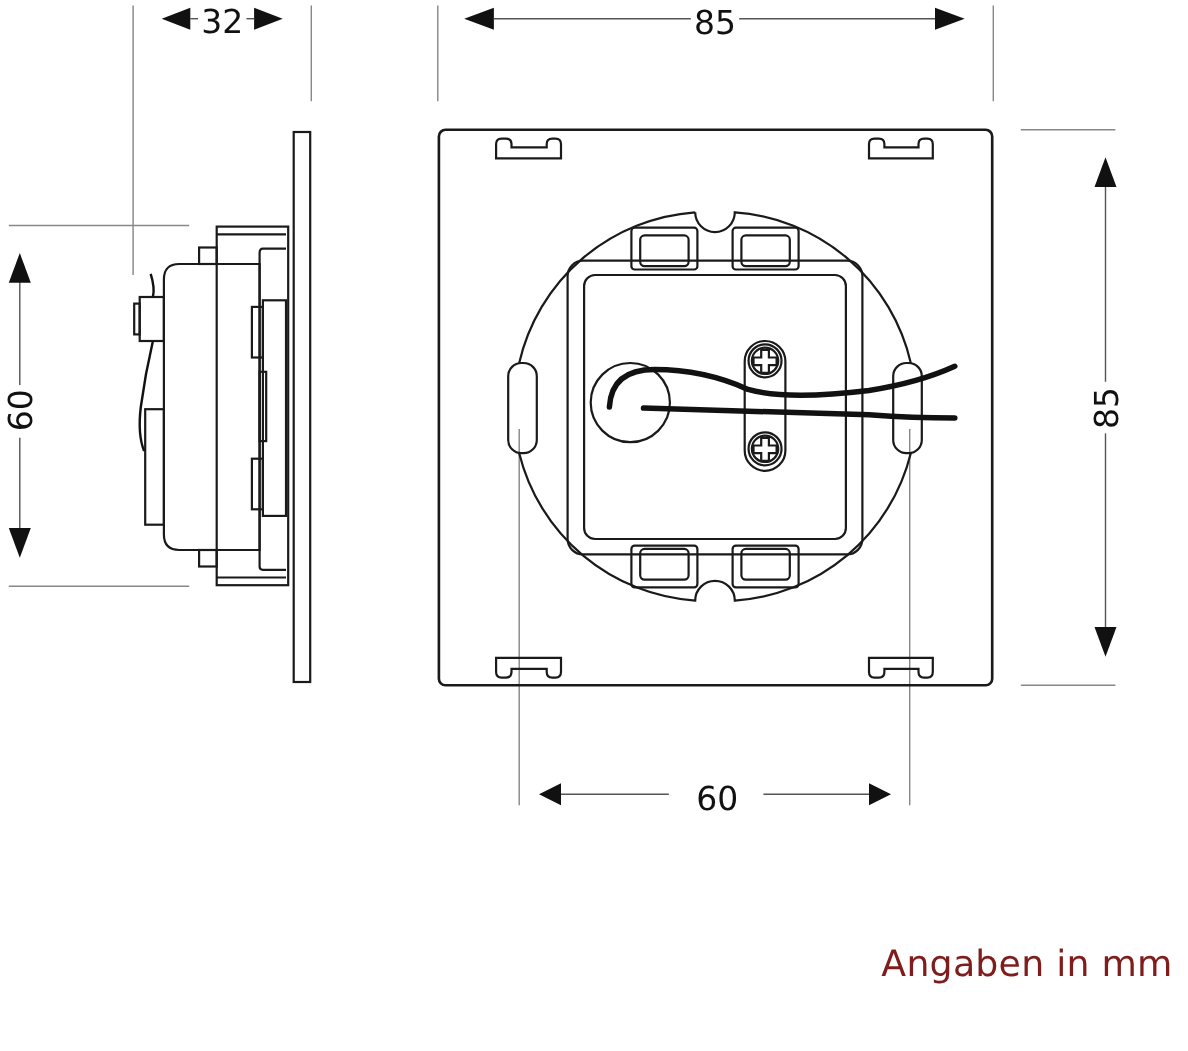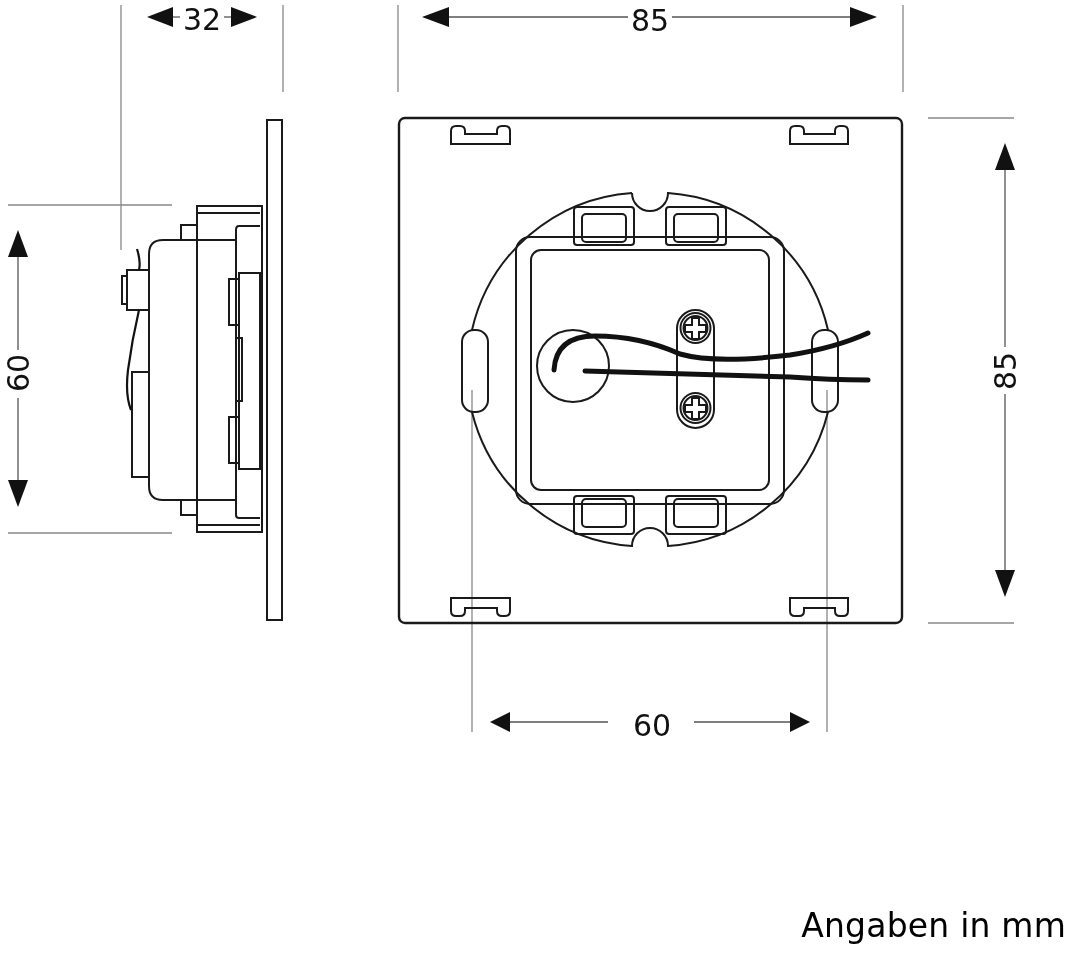--- a/index.html
+++ b/index.html
@@ -1,19 +1,19 @@
 <!DOCTYPE html>
 <html><head>
   <meta charset="utf-8">
   <style>
     html, body { margin: 0; padding: 0; background: #ffffff; }
     body { width: 1080px; height: 955px; position: relative; overflow: hidden; }
     svg#drawing { position: absolute; left: 0; top: 0; }
     .dim-text { font-family: "DejaVu Sans", sans-serif; font-size: 30px; fill: #111; }
-    .note { position: absolute; right: 14px; top: 906px; font-family: "DejaVu Sans", sans-serif; font-size: 33px; color: #000000; letter-spacing: 0.2px; }
+    .note { position: absolute; right: 14px; top: 856px; font-family: "DejaVu Sans", sans-serif; font-size: 33px; color: #7f1d1d; letter-spacing: 0.2px; }
     .ln { fill: none; stroke: #1a1a1a; stroke-width: 2; }
     .thin { fill: none; stroke: #555; stroke-width: 1.3; }
     .ext { fill: none; stroke: #888; stroke-width: 1.3; }
     .cable { fill: none; stroke: #111; stroke-width: 5; stroke-linecap: round; }
     .arrow { fill: #111; }
   </style>
 </head>
 <body>
 
 <svg id="drawing" width="1080" height="955" viewBox="0 0 1080 955">

